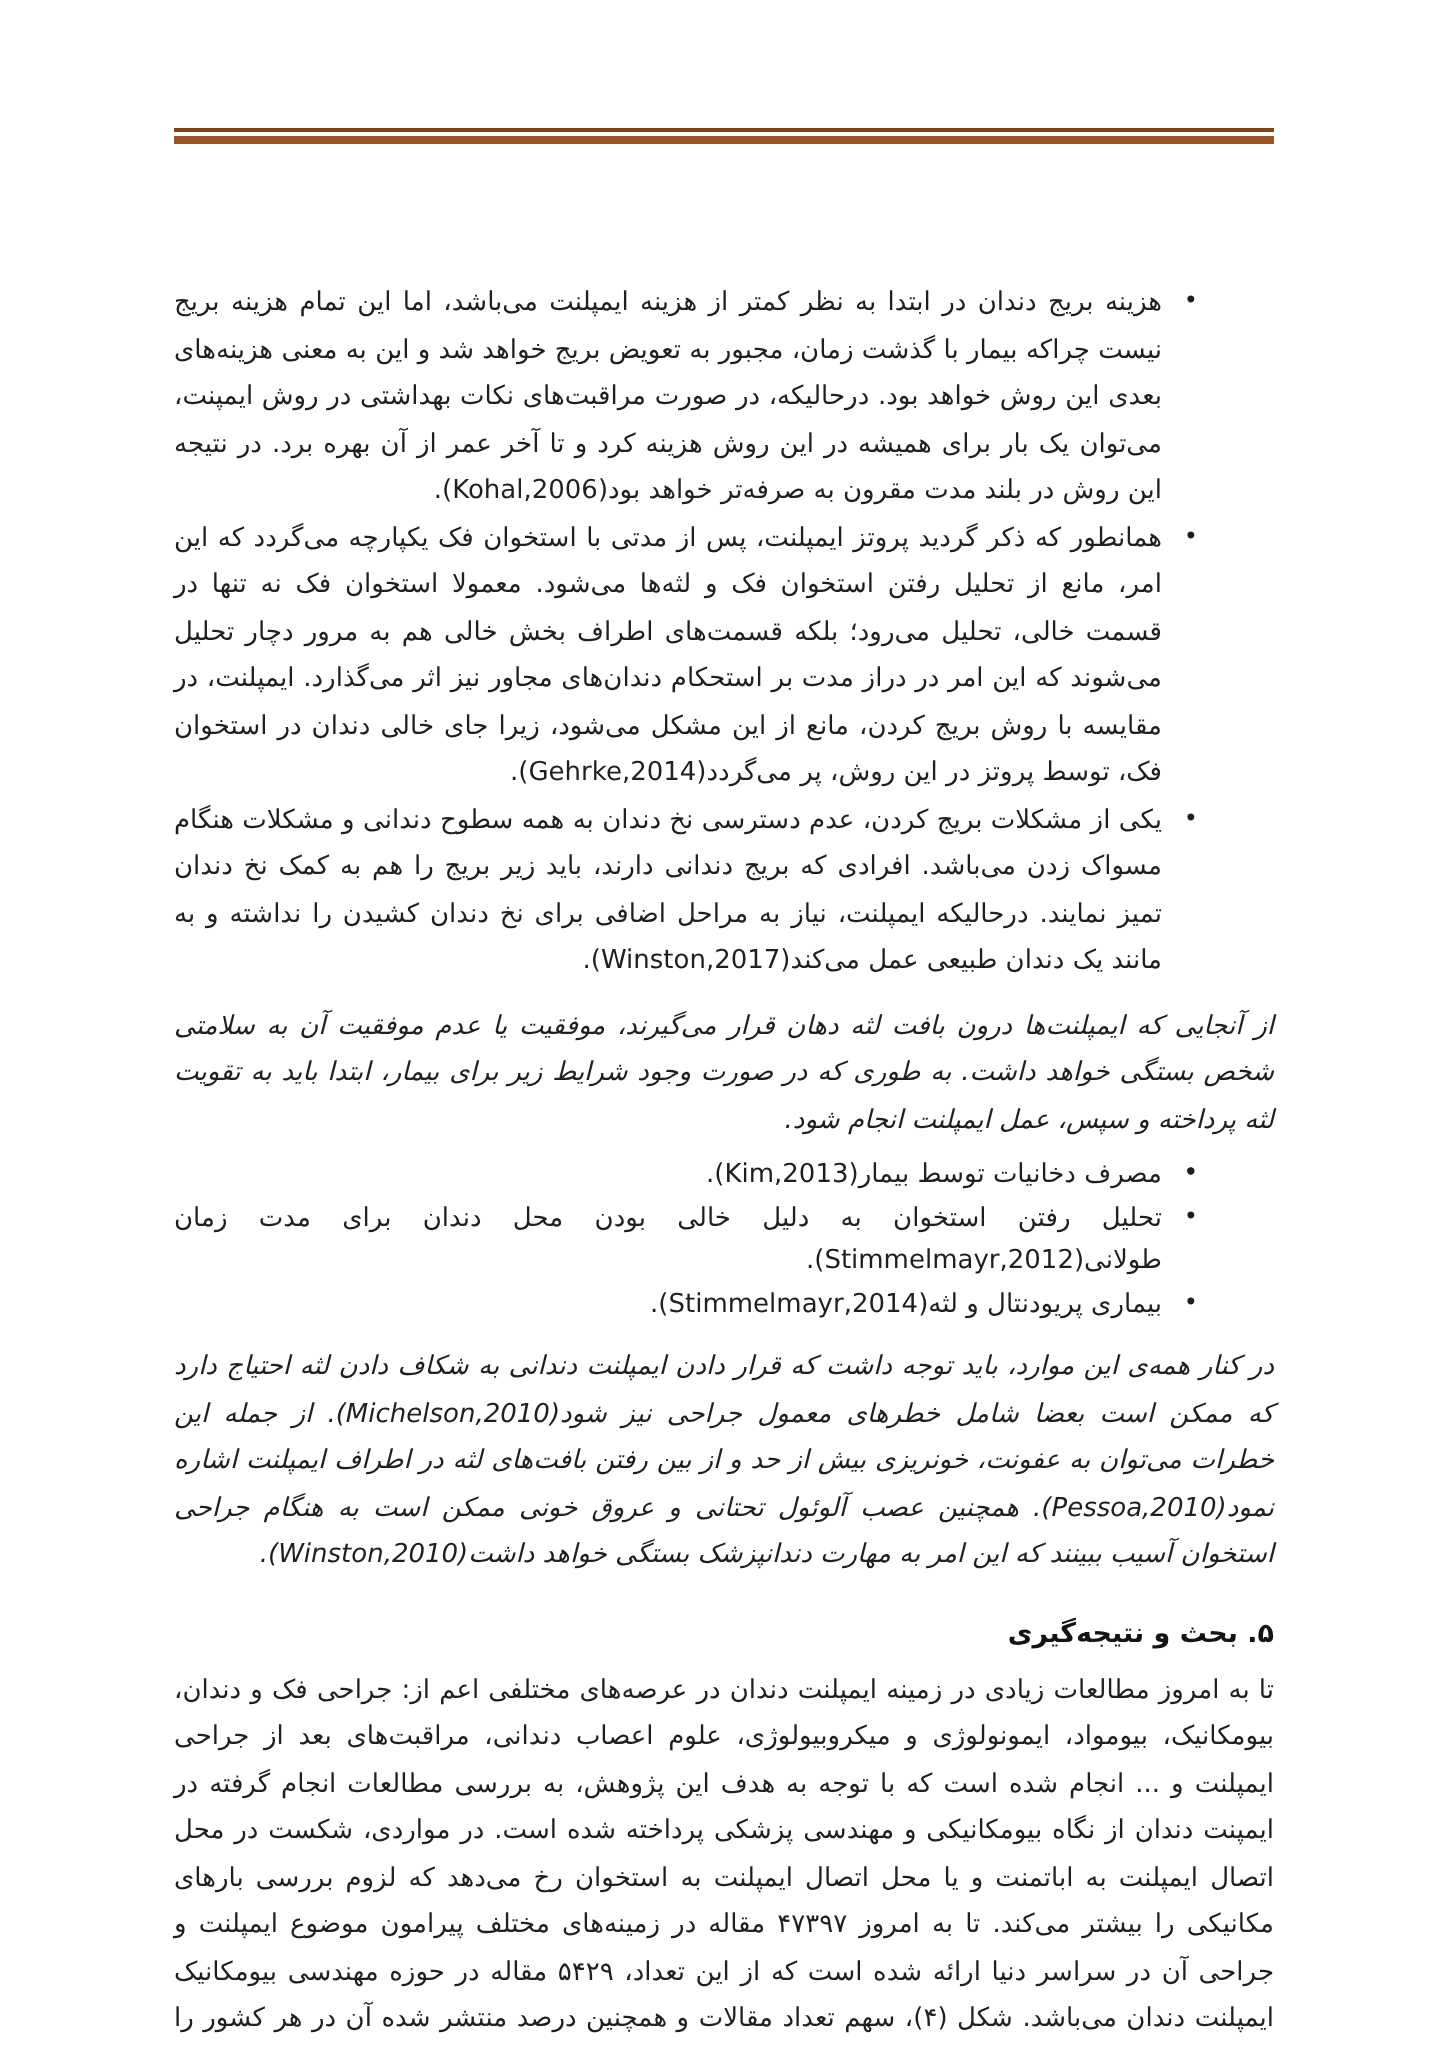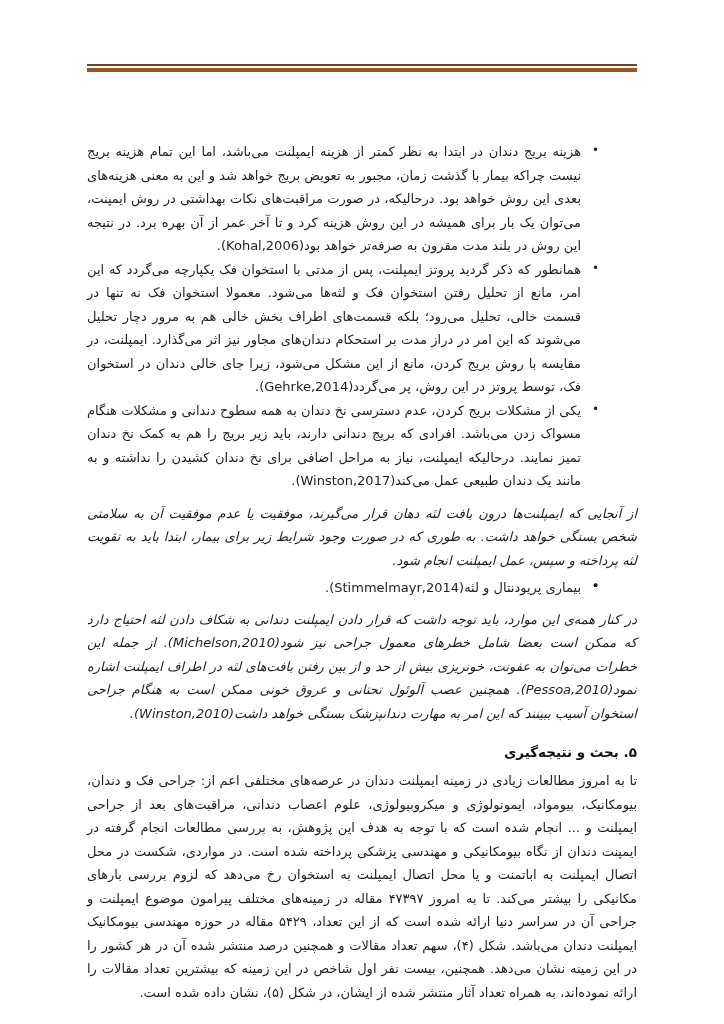--- a/index.html
+++ b/index.html
@@ -91,23 +91,25 @@
 
       <div class="sub-list">
         <div class="li">
           <span class="marker">•</span>
         </div>
         <div class="li">
           <span class="marker">•</span>
         </div>
         <div class="li">
           <span class="marker">•</span>
+          <span>مصرف دخانیات توسط بیمار(Kim,2013).</span>
         </div>
         <div class="li">
           <span class="marker">•</span>
+          <span>تحلیل رفتن استخوان به دلیل خالی بودن محل دندان برای مدت زمان طولانی(Stimmelmayr,2012).</span>
         </div>
         <div class="li">
           <span class="marker">•</span>
           <span>بیماری پریودنتال و لثه(Stimmelmayr,2014).</span>
         </div>
       </div>
 
       <p class="para">در کنار همه‌ی این موارد، باید توجه داشت که قرار دادن ایمپلنت دندانی به شکاف دادن لثه احتیاج دارد که ممکن است بعضا شامل خطرهای معمول جراحی نیز شود(Michelson,2010). از جمله این خطرات می‌توان به عفونت، خونریزی بیش از حد و از بین رفتن بافت‌های لثه در اطراف ایمپلنت اشاره نمود(Pessoa,2010). همچنین عصب آلوئول تحتانی و عروق خونی ممکن است به هنگام جراحی استخوان آسیب ببینند که این امر به مهارت دندانپزشک بستگی خواهد داشت(Winston,2010).</p>
 
       <h2 class="heading">۵. بحث و نتیجه‌گیری</h2>

